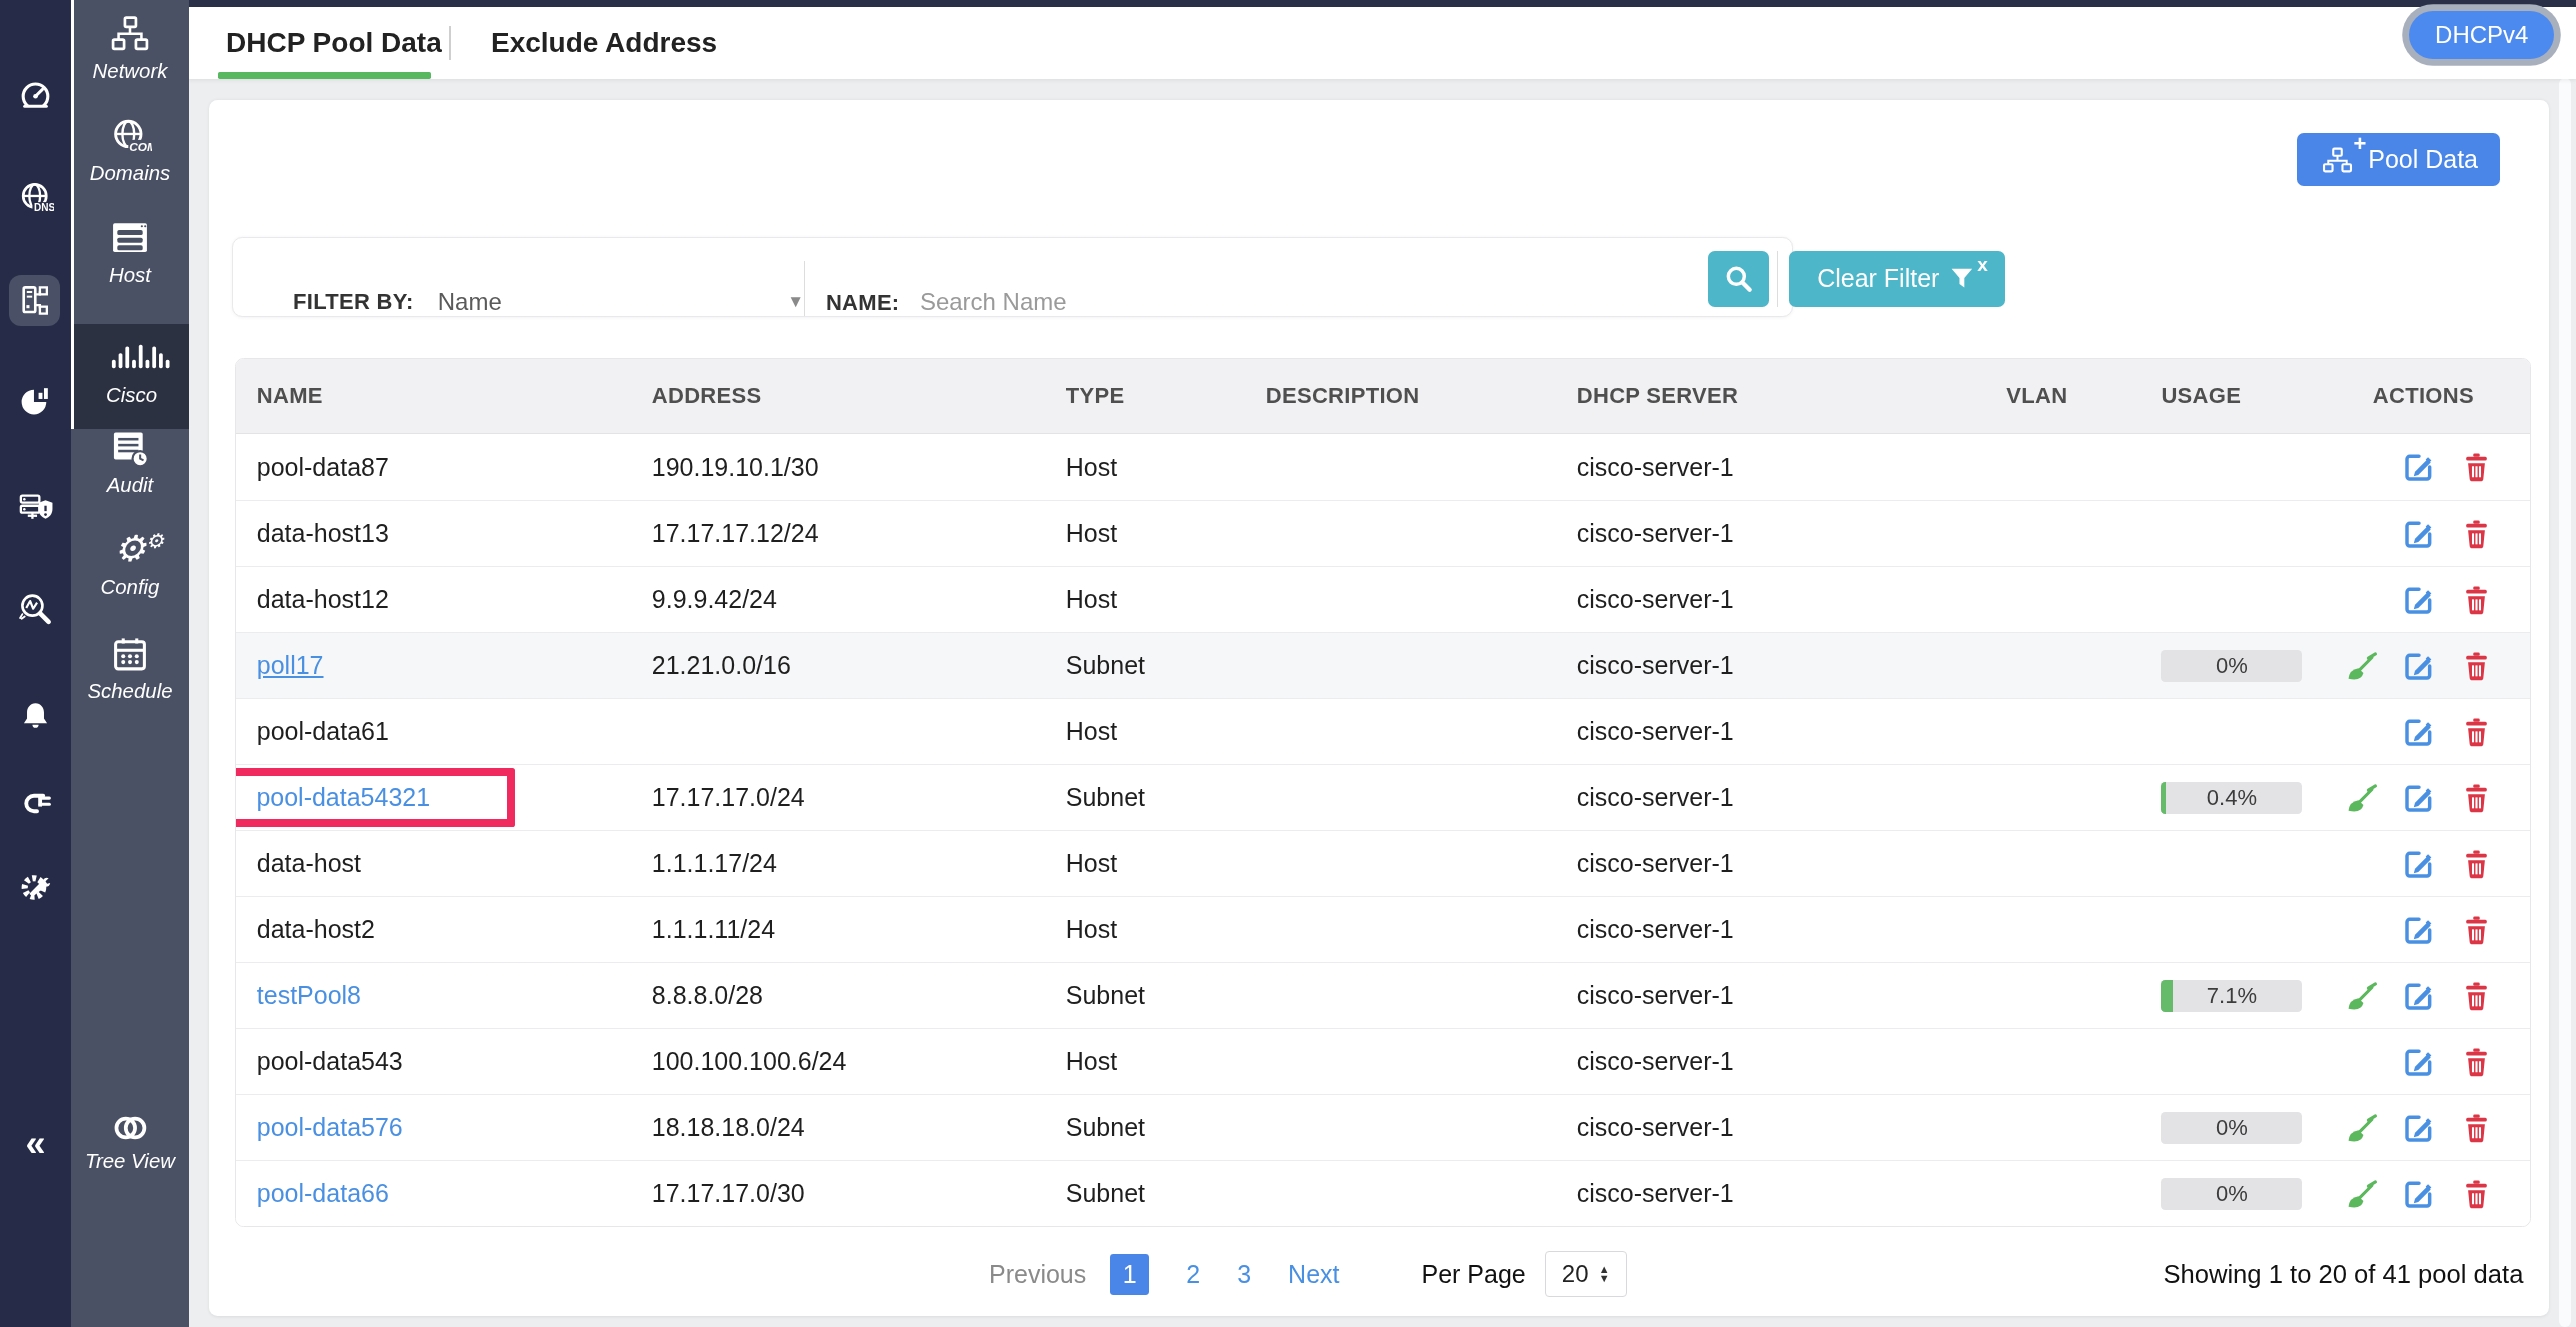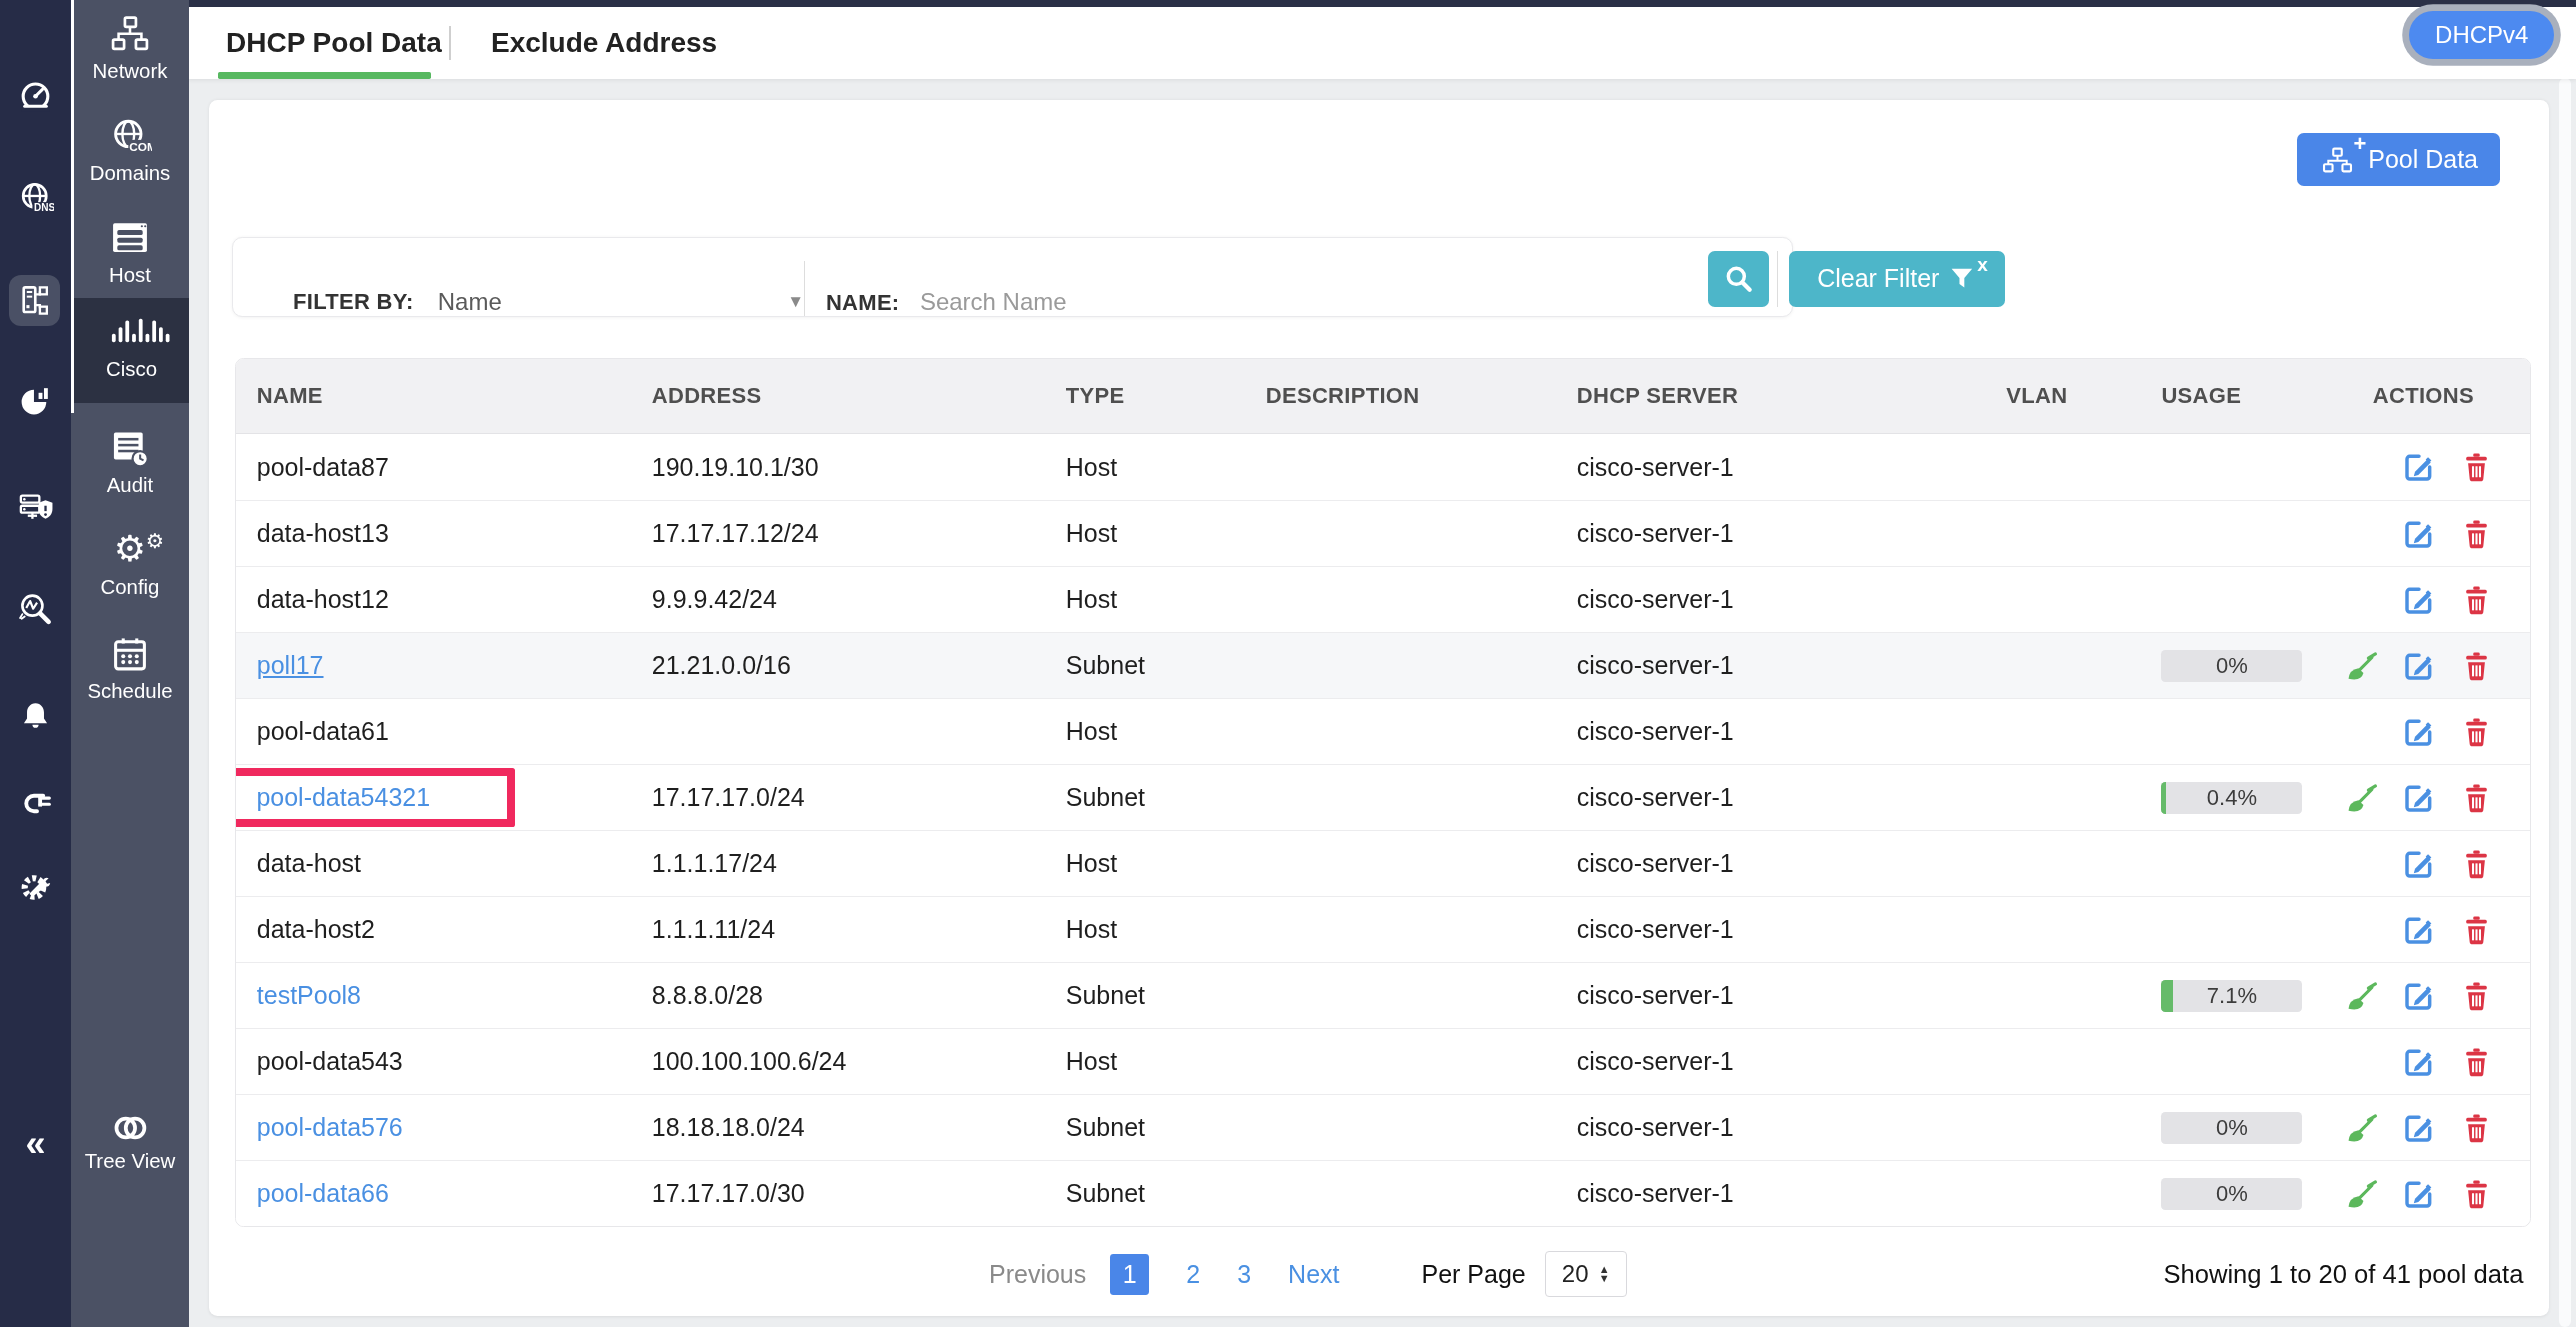--- a/index.html
+++ b/index.html
@@ -11,21 +11,21 @@
   .top-strip { position:absolute; left:0; top:0; width:2576px; height:6.8px; background:#2a3047; }
 
   
   .rail { position:absolute; left:0; top:0; width:71px; height:1327px; background:#262c47; z-index:5; }
   .rail .ric { position:absolute; left:14.5px; width:41px; height:41px; display:flex; align-items:center; justify-content:center; }
   .rail .ric svg { width:37px; height:37px; }
   .rail .active-wrap { position:absolute; left:9.4px; top:275px; width:51px; height:51px; background:#4a5065; border-radius:12px; display:flex; align-items:center; justify-content:center; }
   .rail .collapse { position:absolute; left:0; width:71px; top:1123px; text-align:center; color:#fff; font-size:36px; font-weight:bold; line-height:41px; }
 
   
-  .subnav { position:absolute; left:71px; top:0; width:118px; height:1327px; background:#4b5164; z-index:4; }
+  .subnav { position:absolute; left:71px; top:0; width:118px; height:1327px; background:#4b5164; z-index:4;font-style:italic; }
   .subnav::before { content:""; position:absolute; left:0; top:0; width:2.6px; height:413px; background:#ffffff; }
   .nav-item { position:absolute; left:0; width:118px; text-align:center; color:#fff; cursor:pointer; }
   .nav-item .nic { display:block; margin:0 auto 5.1px auto; width:44px; height:41px; }
   .nav-item .nlabel { display:block; font-size:20.4px; color:#fff; }
   .nav-item.active { background:#2c3142; border-left:3.4px solid #fff; height:105px; padding-top:13.6px; }
   .cfg-gear { color:#fff; font-size:36px; line-height:37px; position:relative; display:inline-block; }
   .cfg-gear .small-gear { position:absolute; right:-12px; top:-6.8px; font-size:20.4px; }
 
   
   .tabbar { position:absolute; left:188px; top:6.8px; width:2388px; height:72px; background:#ffffff; box-shadow:0 1.7px 4.3px rgba(0,0,0,.07); z-index:3; }
@@ -217,21 +217,21 @@
             <rect x="6" y="6" width="40" height="34" rx="2" fill="#fff"></rect>
             <rect x="11" y="14" width="30" height="6" rx="2" fill="#4b5164"></rect>
             <rect x="11" y="23" width="30" height="6" rx="2" fill="#4b5164"></rect>
             <rect x="11" y="32" width="30" height="6" rx="2" fill="#4b5164"></rect>
             <circle cx="44" cy="9.5" r="1.3" fill="#4b5164"></circle>
             <circle cx="40" cy="9.5" r="1.3" fill="#4b5164"></circle>
           </svg>
       </span>
       <span class="nlabel">Host</span>
     </div>
-    <div class="nav-item active" style="top:298px">
+    <div class="nav-item active" style="top:324px">
       <span class="nic">
         <svg viewBox="0 0 72 44" width="61" height="37">
             <g fill="#fff">
               <rect x="2" y="26" width="4.5" height="10" rx="2"></rect>
               <rect x="10" y="18" width="4.5" height="18" rx="2"></rect>
               <rect x="18" y="10" width="4.5" height="26" rx="2"></rect>
               <rect x="26" y="26" width="4.5" height="10" rx="2"></rect>
               <rect x="34" y="8" width="4.5" height="28" rx="2"></rect>
               <rect x="42" y="26" width="4.5" height="10" rx="2"></rect>
               <rect x="50" y="10" width="4.5" height="26" rx="2"></rect>

